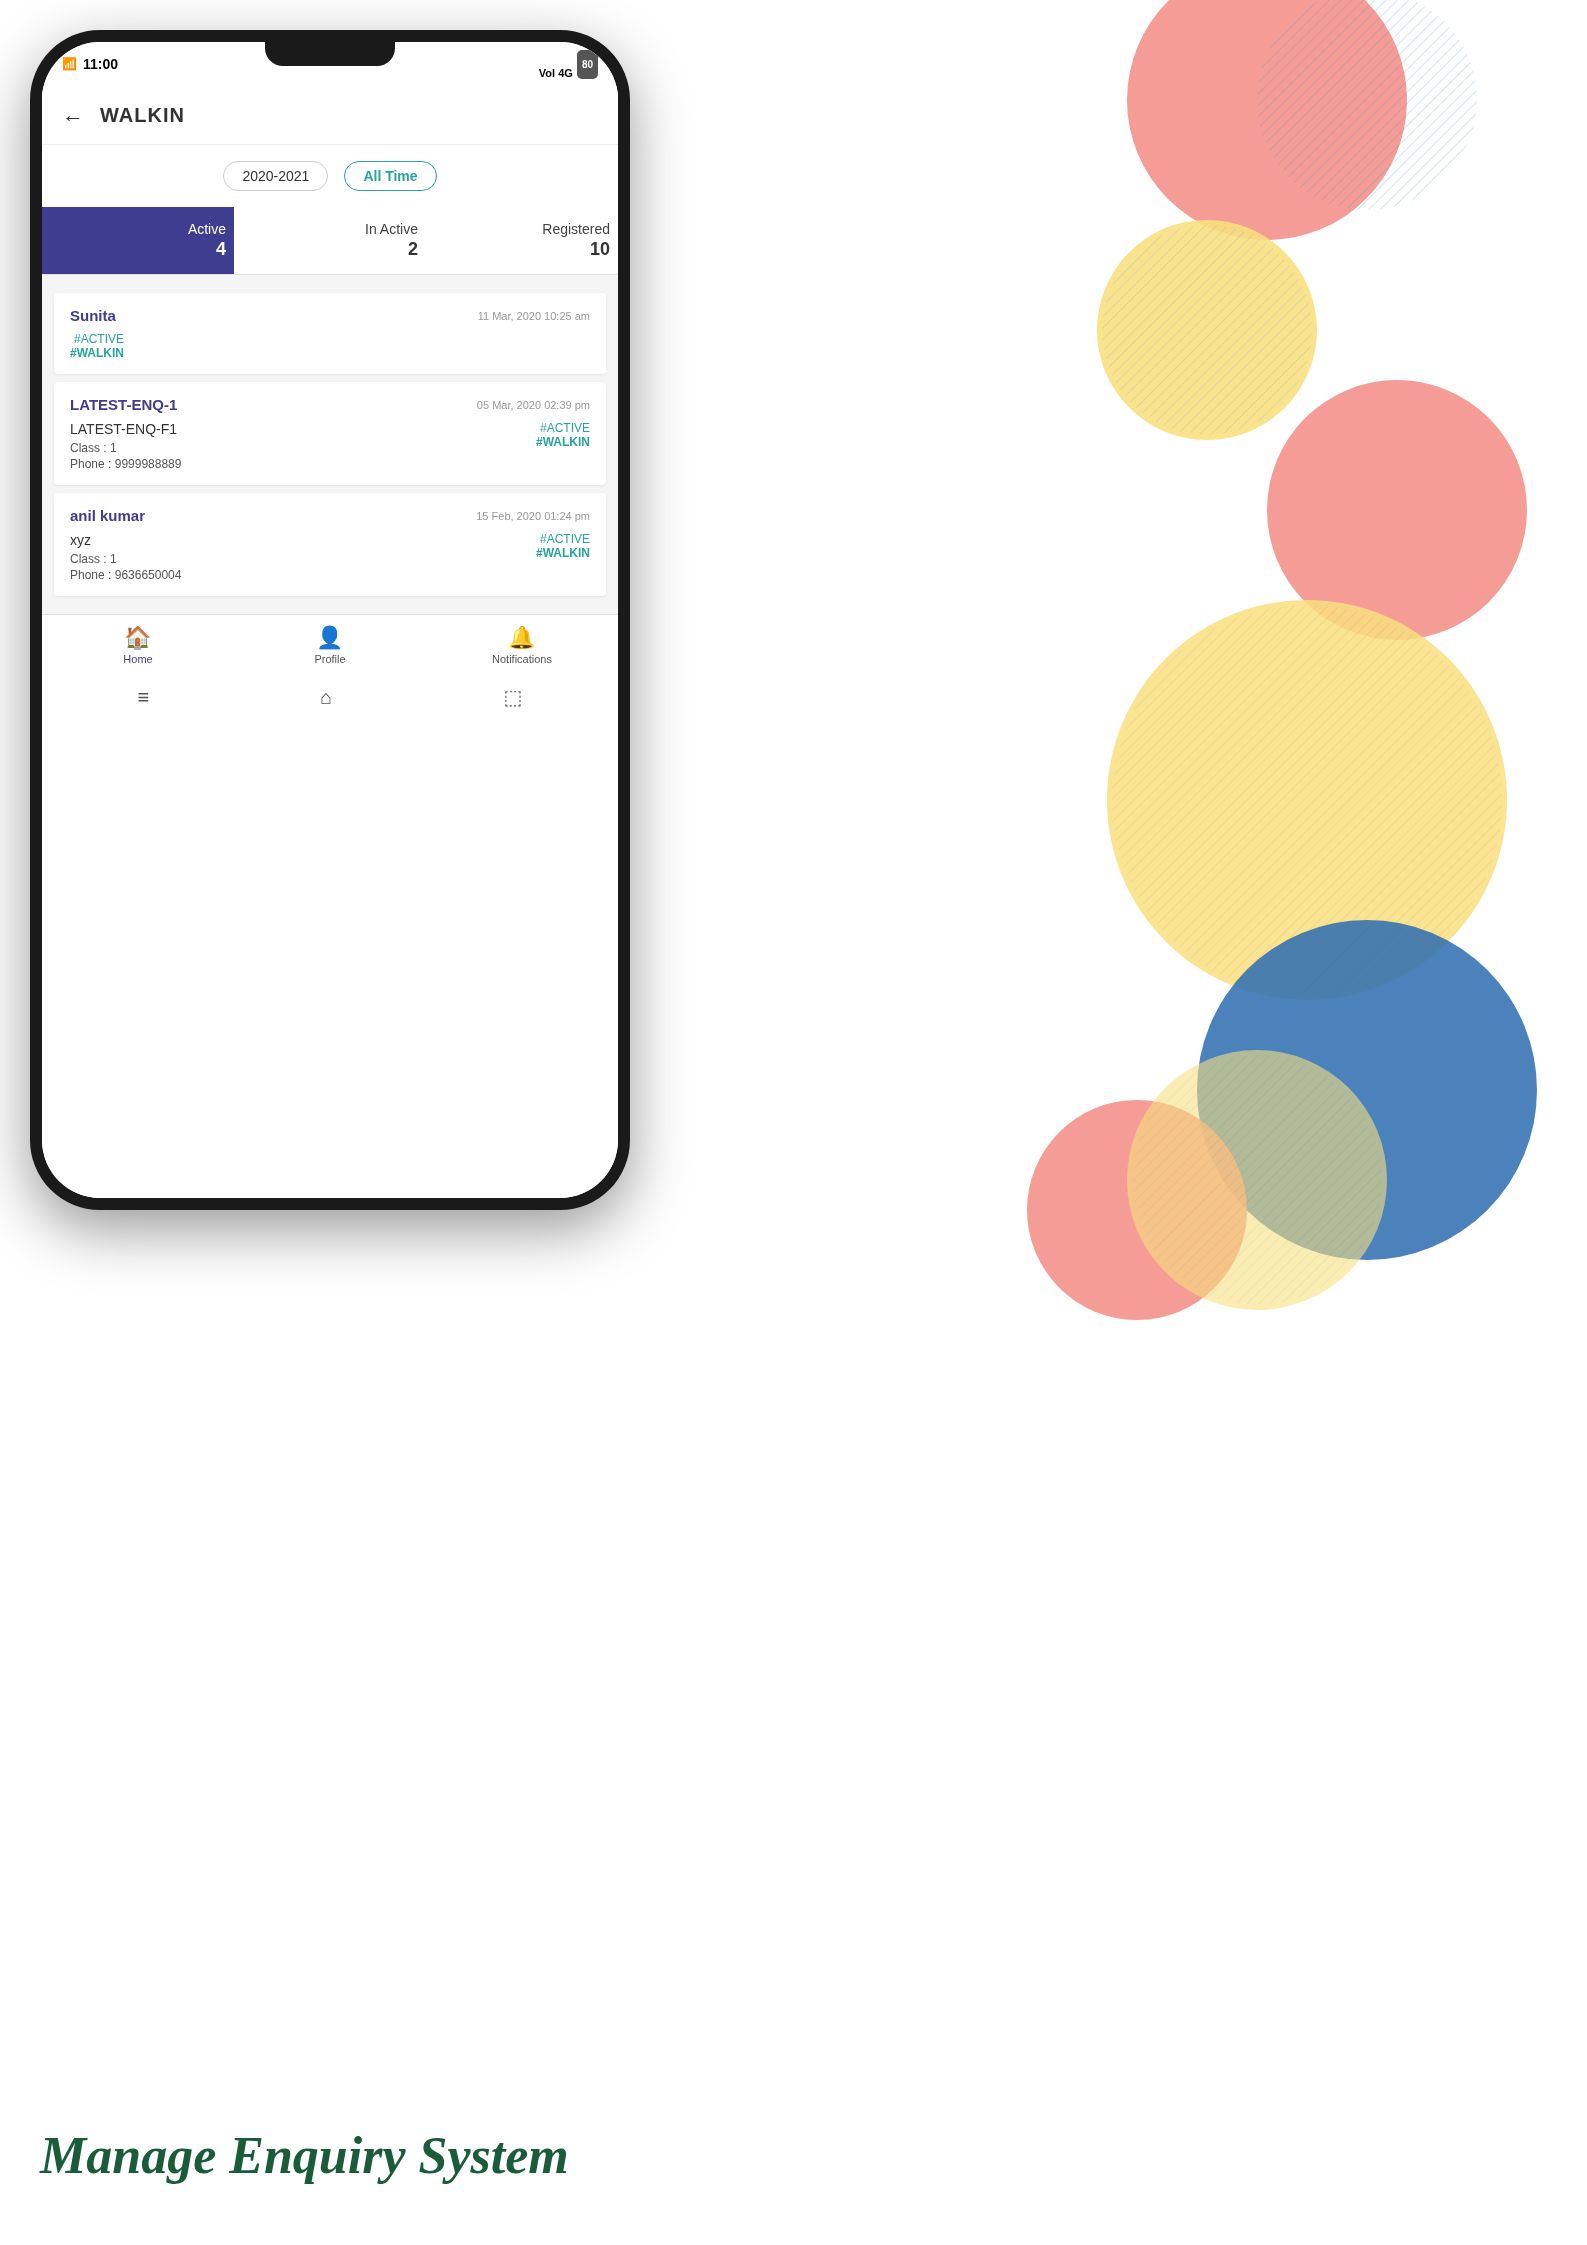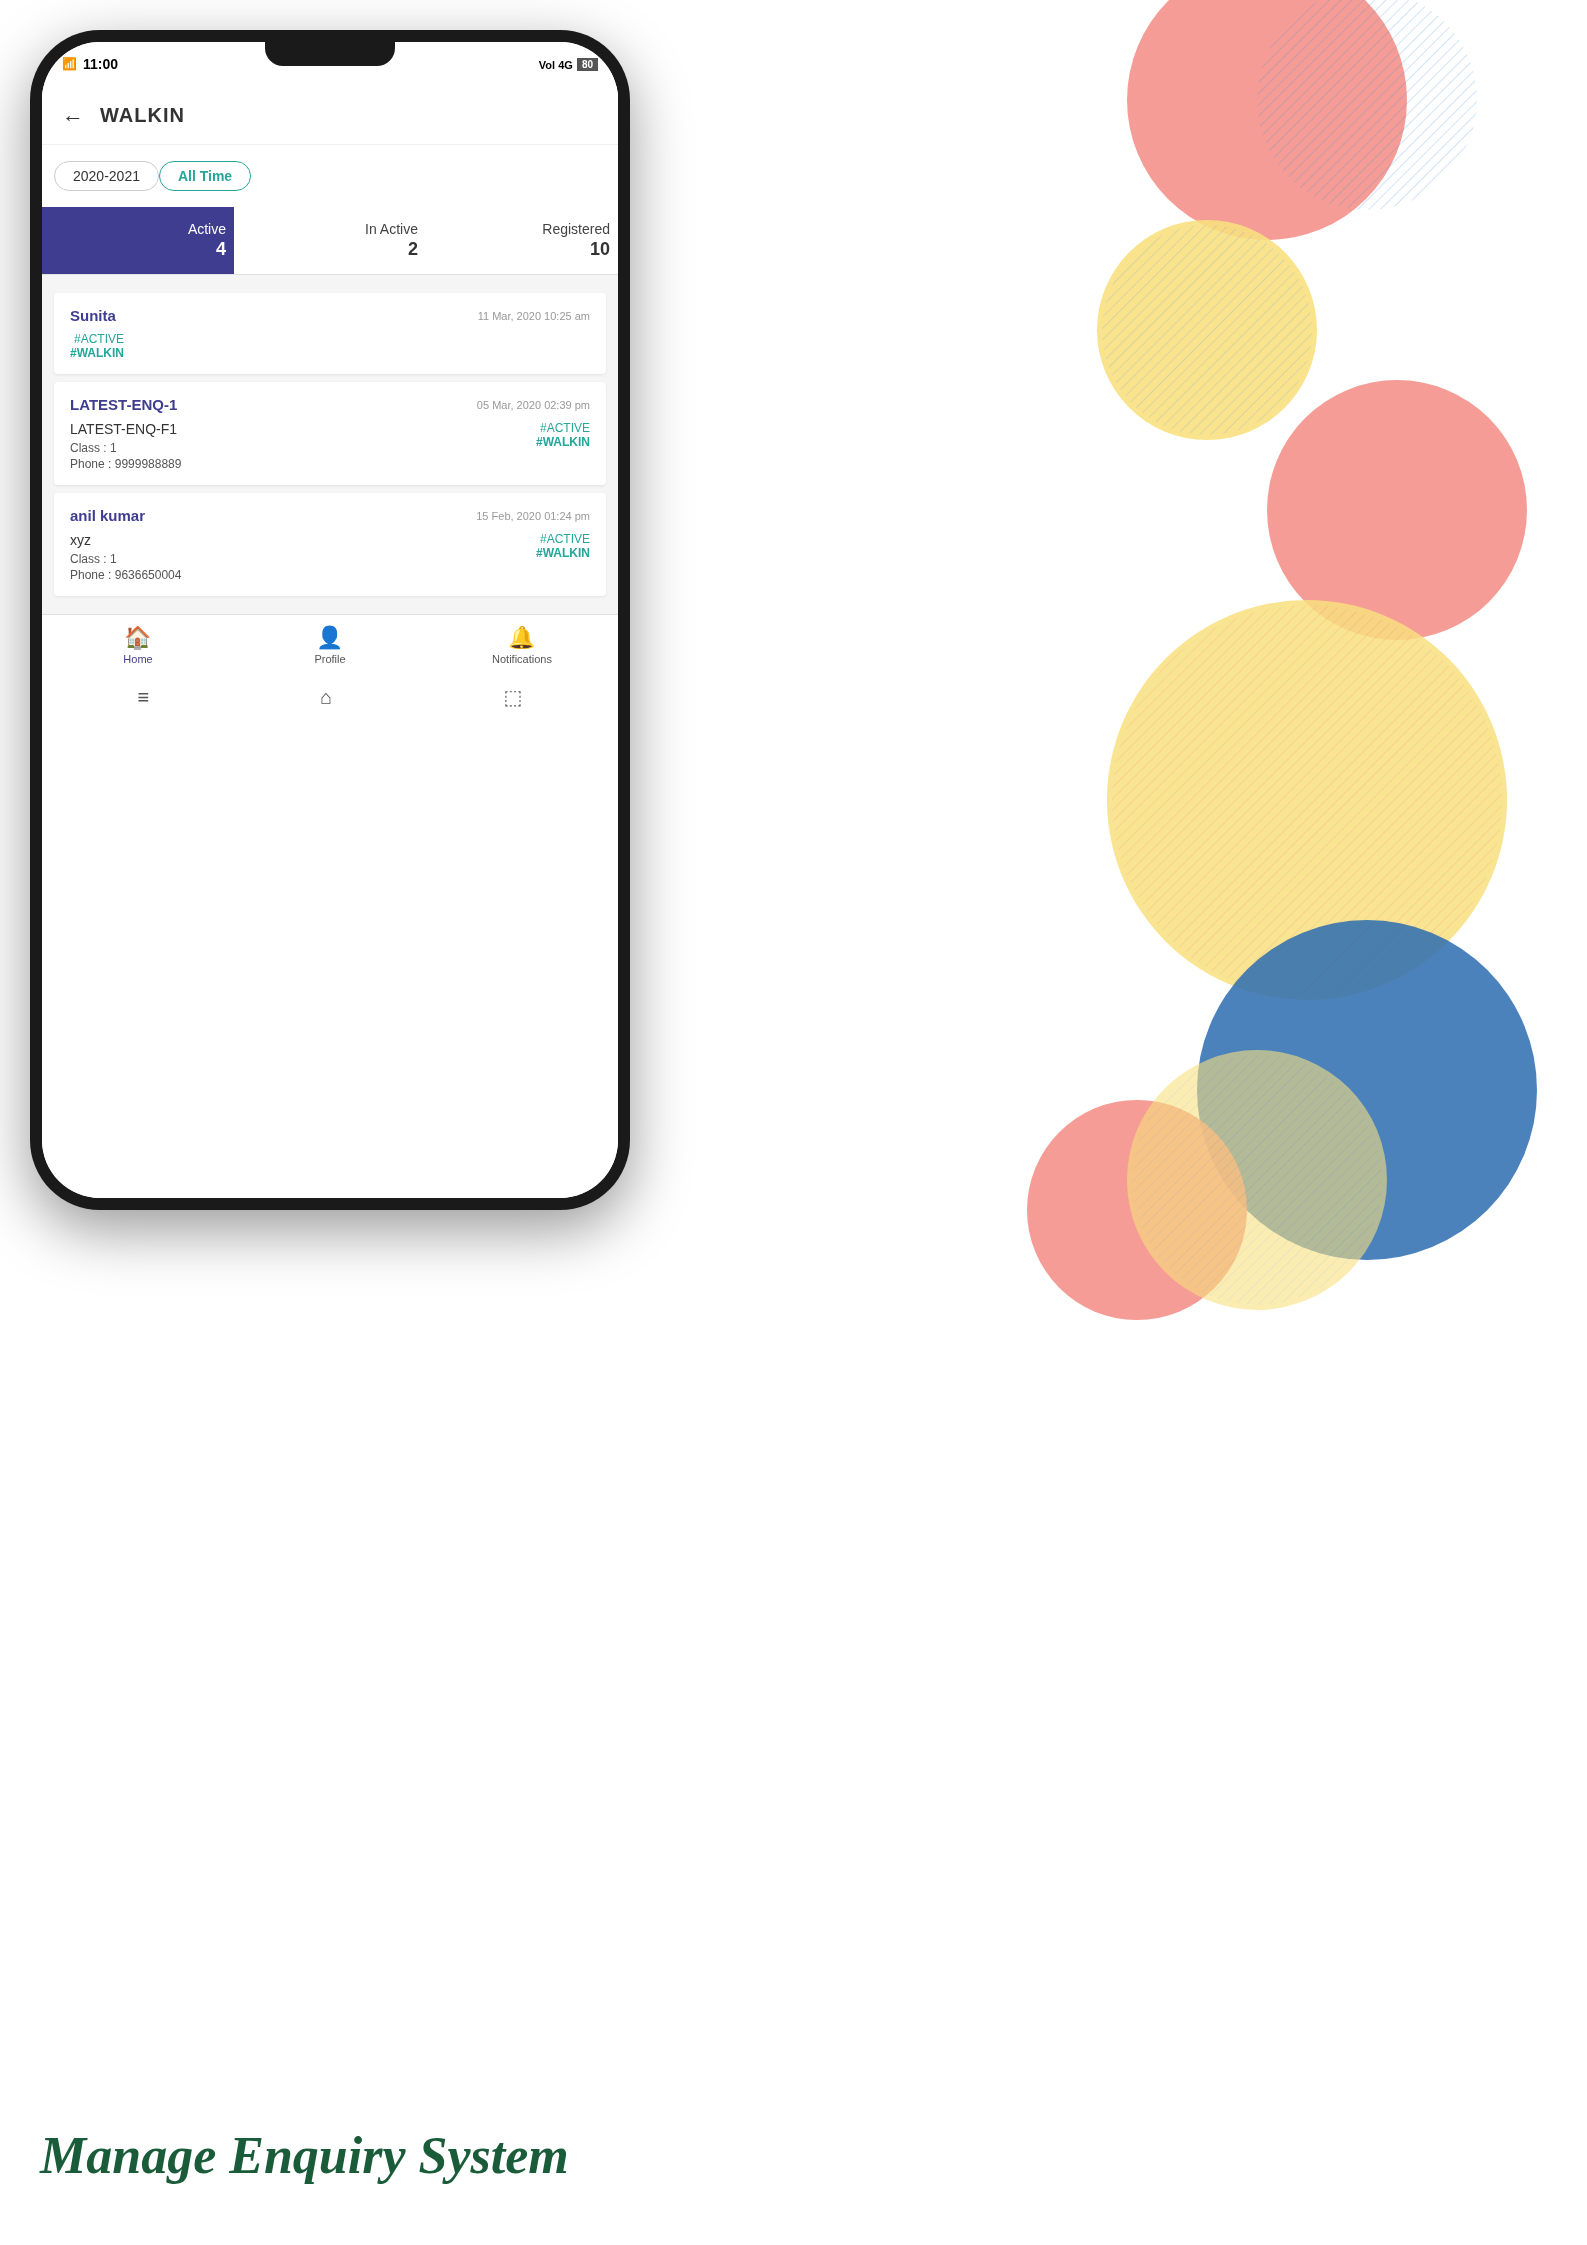--- a/index.html
+++ b/index.html
@@ -112,21 +112,23 @@
     .header-title {
       font-size: 20px;
       font-weight: bold;
       color: #333;
       letter-spacing: 1px;
     }
 
     
     .filter-row {
       display: flex;
-      padding: 16px 12px;
+      justify-content: center;
+      gap: 16px;
+      padding: 16px 4px;
       background: white;
     }
 
     .filter-year {
       border: 1px solid #ccc;
       border-radius: 20px;
       padding: 6px 18px;
       font-size: 14px;
       color: #333;
     }
@@ -373,21 +375,21 @@
     <div class="notch"></div>
     <div class="phone-inner">
 
       <div class="status-bar">
         <div class="status-left">
           <span style="font-size:12px;">📶</span>
           <span style="font-size:14px;font-weight:bold;margin-left:2px;">11:00</span>
         </div>
         <div class="status-right">
           <span>Vol 4G</span>
-          <span style="background:#555;color:white;border-radius:0;padding:1px 5px;font-size:10px;">
+          <span style="background:#555;color:white;border-radius:5px;padding:9px 5px;font-size:10px;">
             <span>80</span>
           </span>
         </div>
       </div>
 
       <div class="app-content">
 
         <div class="app-header">
           <span class="back-btn">←</span>
           <span class="header-title">WALKIN</span>

